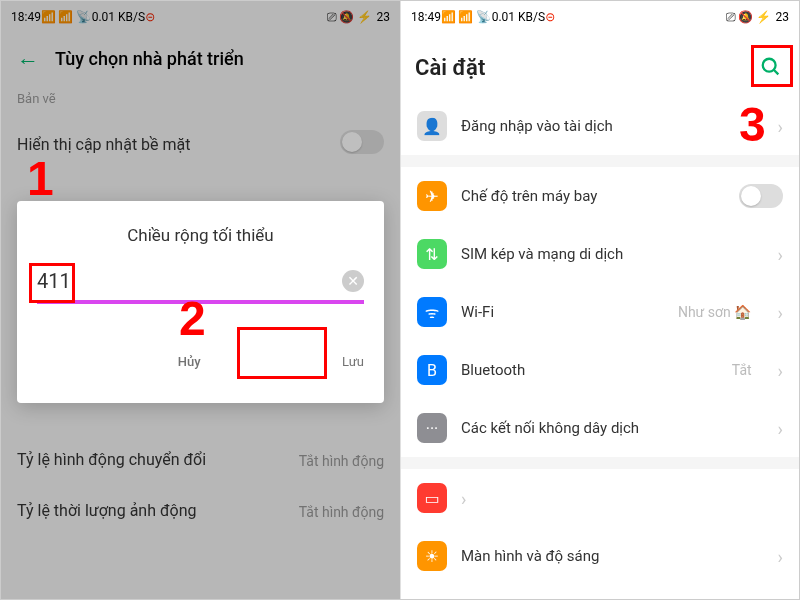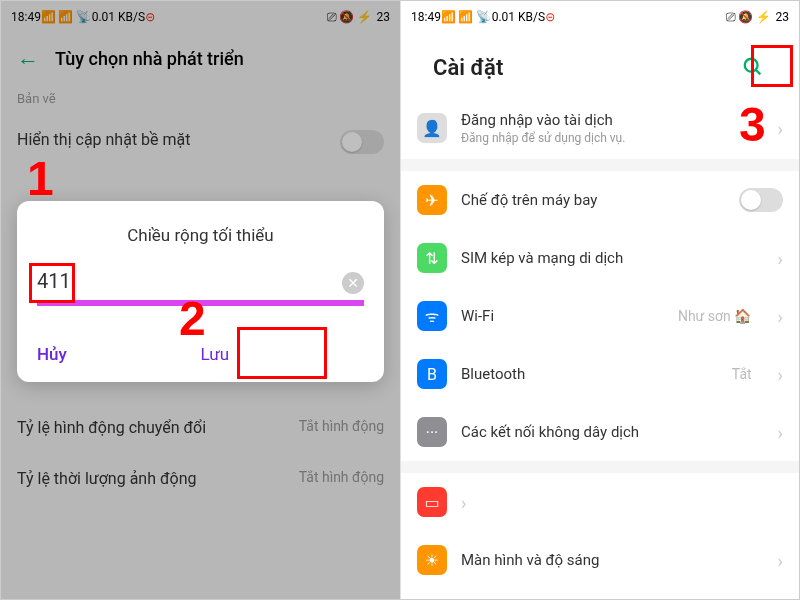--- a/index.html
+++ b/index.html
@@ -7,34 +7,34 @@
 .screen{width:50%;height:100%;position:relative;overflow:hidden}
 .left{background:#f5f5f5}
 .right{background:#fff;border-left:1px solid #e0e0e0}
 .status-bar{height:32px;display:flex;align-items:center;justify-content:space-between;padding:0 10px;font-size:12px;background:transparent}
 .status-left{display:flex;align-items:center;}
 .status-right{display:flex;align-items:center;gap:4px}
 .overlay{position:absolute;inset:0;background:rgba(0,0,0,0.25);z-index:1}
 .header-left{display:flex;align-items:center;padding:12px 16px;gap:16px}
 .back-arrow{color:#00b068;font-size:22px;font-weight:bold}
 .section-label{color:#999;font-size:13px;padding:8px 16px}
-.setting-row{display:flex;align-items:flex-start;justify-content:space-between;padding:16px;font-size:16px;color:#333}
+.setting-row{display:flex;align-items:flex-end;justify-content:space-between;padding:16px;font-size:16px;color:#333}
 .setting-title{font-size:16px;color:#333;max-width:200px}
 .setting-value{color:#999;font-size:14px}
 .toggle{width:44px;height:24px;background:#ddd;border-radius:12px;position:relative}
 .toggle::after{content:"";width:20px;height:20px;background:#fff;border-radius:50%;position:absolute;top:2px;left:2px;box-shadow:0 1px 2px rgba(0,0,0,0.2)}
-.dialog{position:absolute;top:200px;left:16px;right:16px;background:#fff;border-radius:12px;z-index:5;padding:24px 20px 0;box-shadow:0 4px 20px rgba(0,0,0,0.2)}
+.dialog{position:absolute;top:200px;left:16px;right:16px;background:#fff;border-radius:4px;z-index:5;padding:24px 20px 16px;box-shadow:0 4px 20px rgba(0,0,0,0.2)}
 .dialog-title{text-align:center;font-size:17px;color:#333;margin-bottom:24px}
-.dialog-input{display:flex;align-items:flex-end;border-bottom:6px solid #d946ef;padding-bottom:6px;margin-bottom:20px}
+.dialog-input{display:flex;align-items:center;border-bottom:4px solid #d946ef;padding-bottom:6px;margin-bottom:32px}
 .dialog-input-val{font-size:20px;color:#333;flex:1}
 .cursor{display:inline-block;width:2px;height:22px;background:#00b068;vertical-align:middle;margin-left:1px}
 .clear-btn{width:22px;height:22px;background:#ccc;border-radius:50%;color:#fff;display:flex;align-items:center;justify-content:center;font-size:14px}
 .dialog-buttons{display:flex;border-top:0}
-.dialog-btn{flex:1;text-align:left;padding:18px 0;font-size:17px;color:#6d28d9;font-weight:500}
-.header-right{display:flex;align-items:center;justify-content:space-between;padding:20px 32px 16px}
+.dialog-btn{flex:1;text-align:right;padding:18px 0;font-size:13px;color:#737373;font-weight:500}
+.header-right{display:flex;align-items:center;justify-content:space-between;padding:20px 14px 16px}
 .header-right-title{font-size:22px;font-weight:600;color:#222}
 .search-btn{width:28px;height:28px;display:flex;align-items:center;justify-content:center;color:#00b068}
 .list-item{display:flex;align-items:center;padding:14px 16px;gap:14px}
 .list-icon{width:30px;height:30px;border-radius:7px;display:flex;align-items:center;justify-content:center;color:#fff;font-size:16px;flex-shrink:0}
 .list-content{flex:1;min-width:0}
 .list-title{font-size:15px;color:#333}
 .list-sub{font-size:12px;color:#999;margin-top:2px}
 .list-value{color:#bbb;font-size:14px;margin-right:12px}
 .chevron{color:#ccc;font-size:18px}
 .gap{height:12px;background:#f5f5f5}
@@ -74,21 +74,21 @@
     <div class="dialog-input">
       <span class="dialog-input-val"><span>411</span><span class="cursor"></span></span>
       <div class="clear-btn">✕</div>
     </div>
     <div class="dialog-buttons">
       <div class="dialog-btn">Hủy</div>
       <div class="dialog-btn" style="font-weight:400">Lưu</div>
     </div>
   </div>
 
-  <div style="position:absolute;top:401px;left:0;right:0">
+  <div style="position:absolute;top:433px;left:0;right:0">
     <div class="setting-row">
       <span class="setting-title">Tỷ lệ hình động chuyển đổi</span>
       <span class="setting-value">Tắt hình động</span>
     </div>
     <div class="setting-row">
       <span class="setting-title">Tỷ lệ thời lượng ảnh động</span>
       <span class="setting-value">Tắt hình động</span>
     </div>
   </div>
 
@@ -118,21 +118,20 @@
           <circle cx="10" cy="10" r="7"></circle>
           <line x1="20" y1="20" x2="15" y2="15"></line>
         </svg>
     </div>
   </div>
 
   <div class="list-item">
     <div class="list-icon" style="background:#ddd">👤</div>
     <div class="list-content">
       <div class="list-title">Đăng nhập vào tài dịch</div>
-      <div class="list-sub">Đăng nhập để sử dụng dịch vụ.</div>
     </div>
     <span class="chevron">›</span>
   </div>
 
   <div class="gap"></div>
 
   <div id="list1">
       <div class="list-item">
         <div class="list-icon" style="background:#ff9500">✈</div>
         <div class="list-content">

